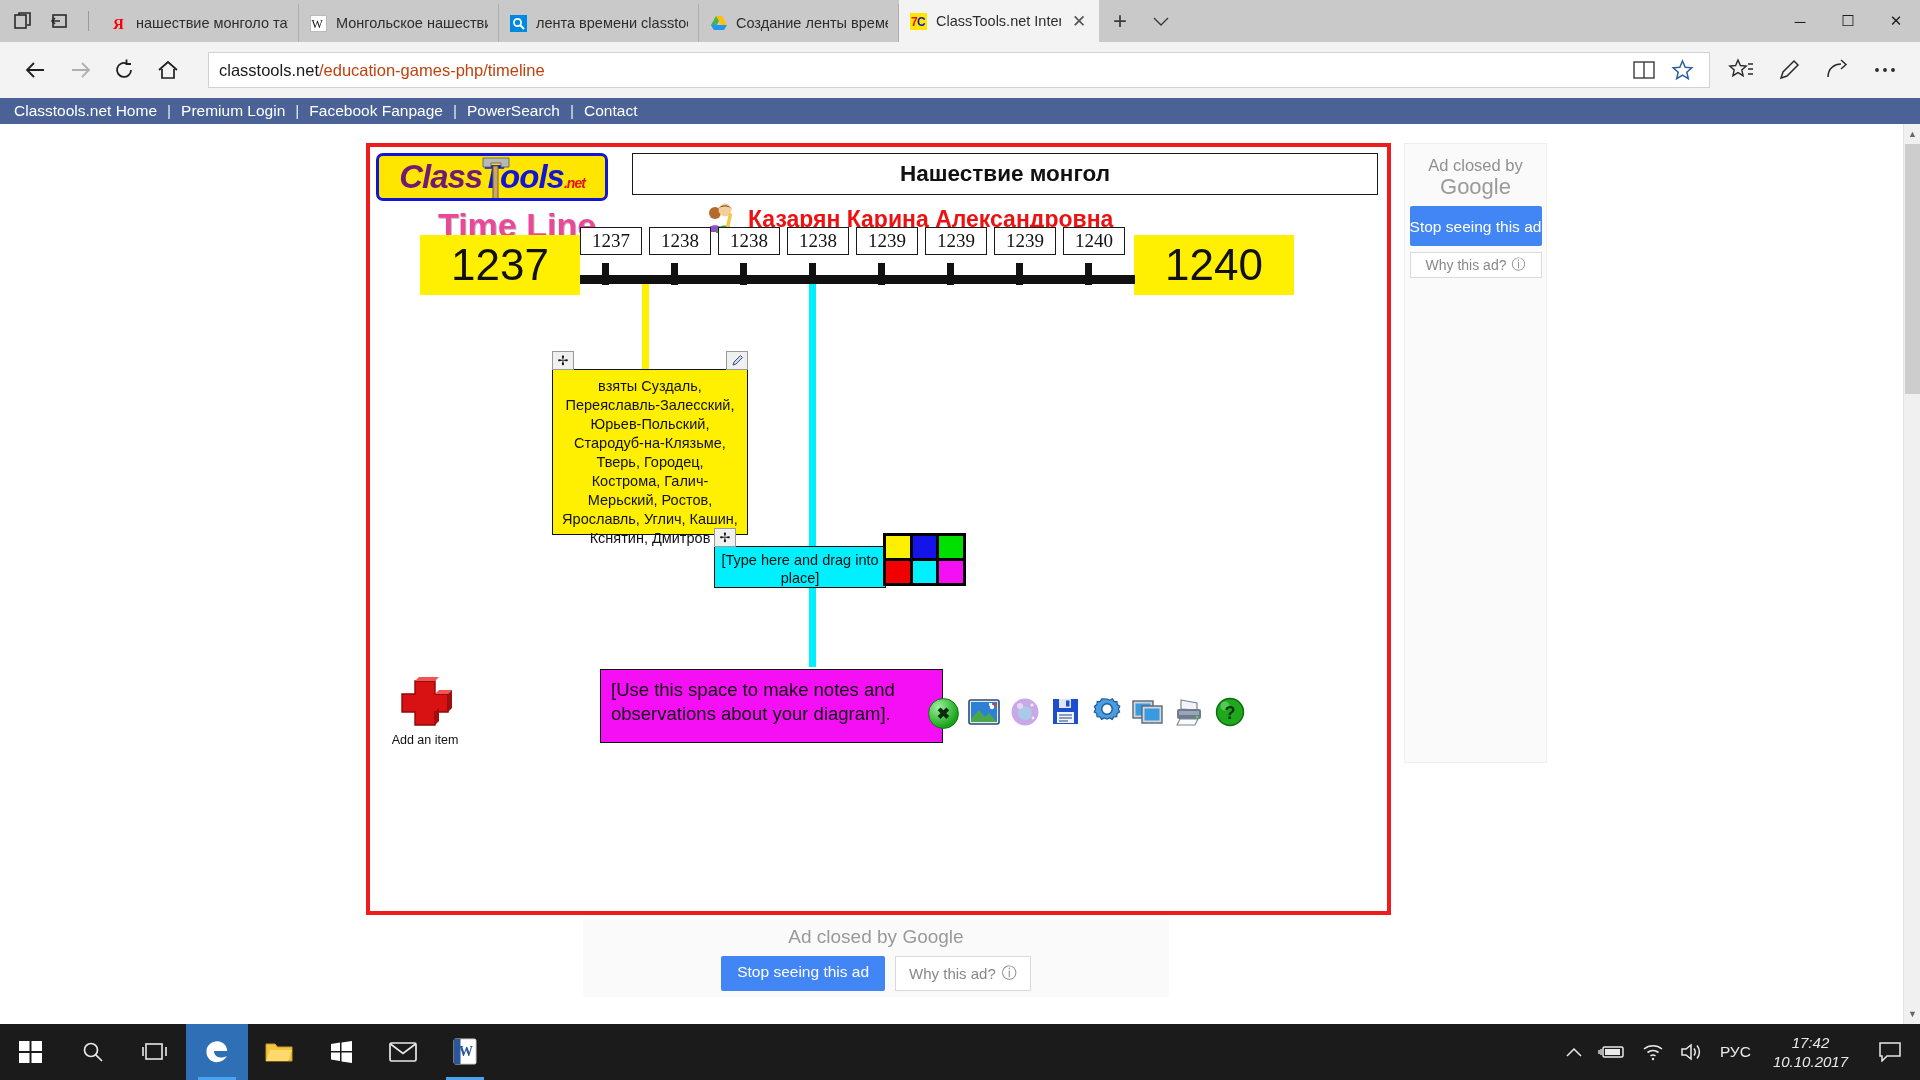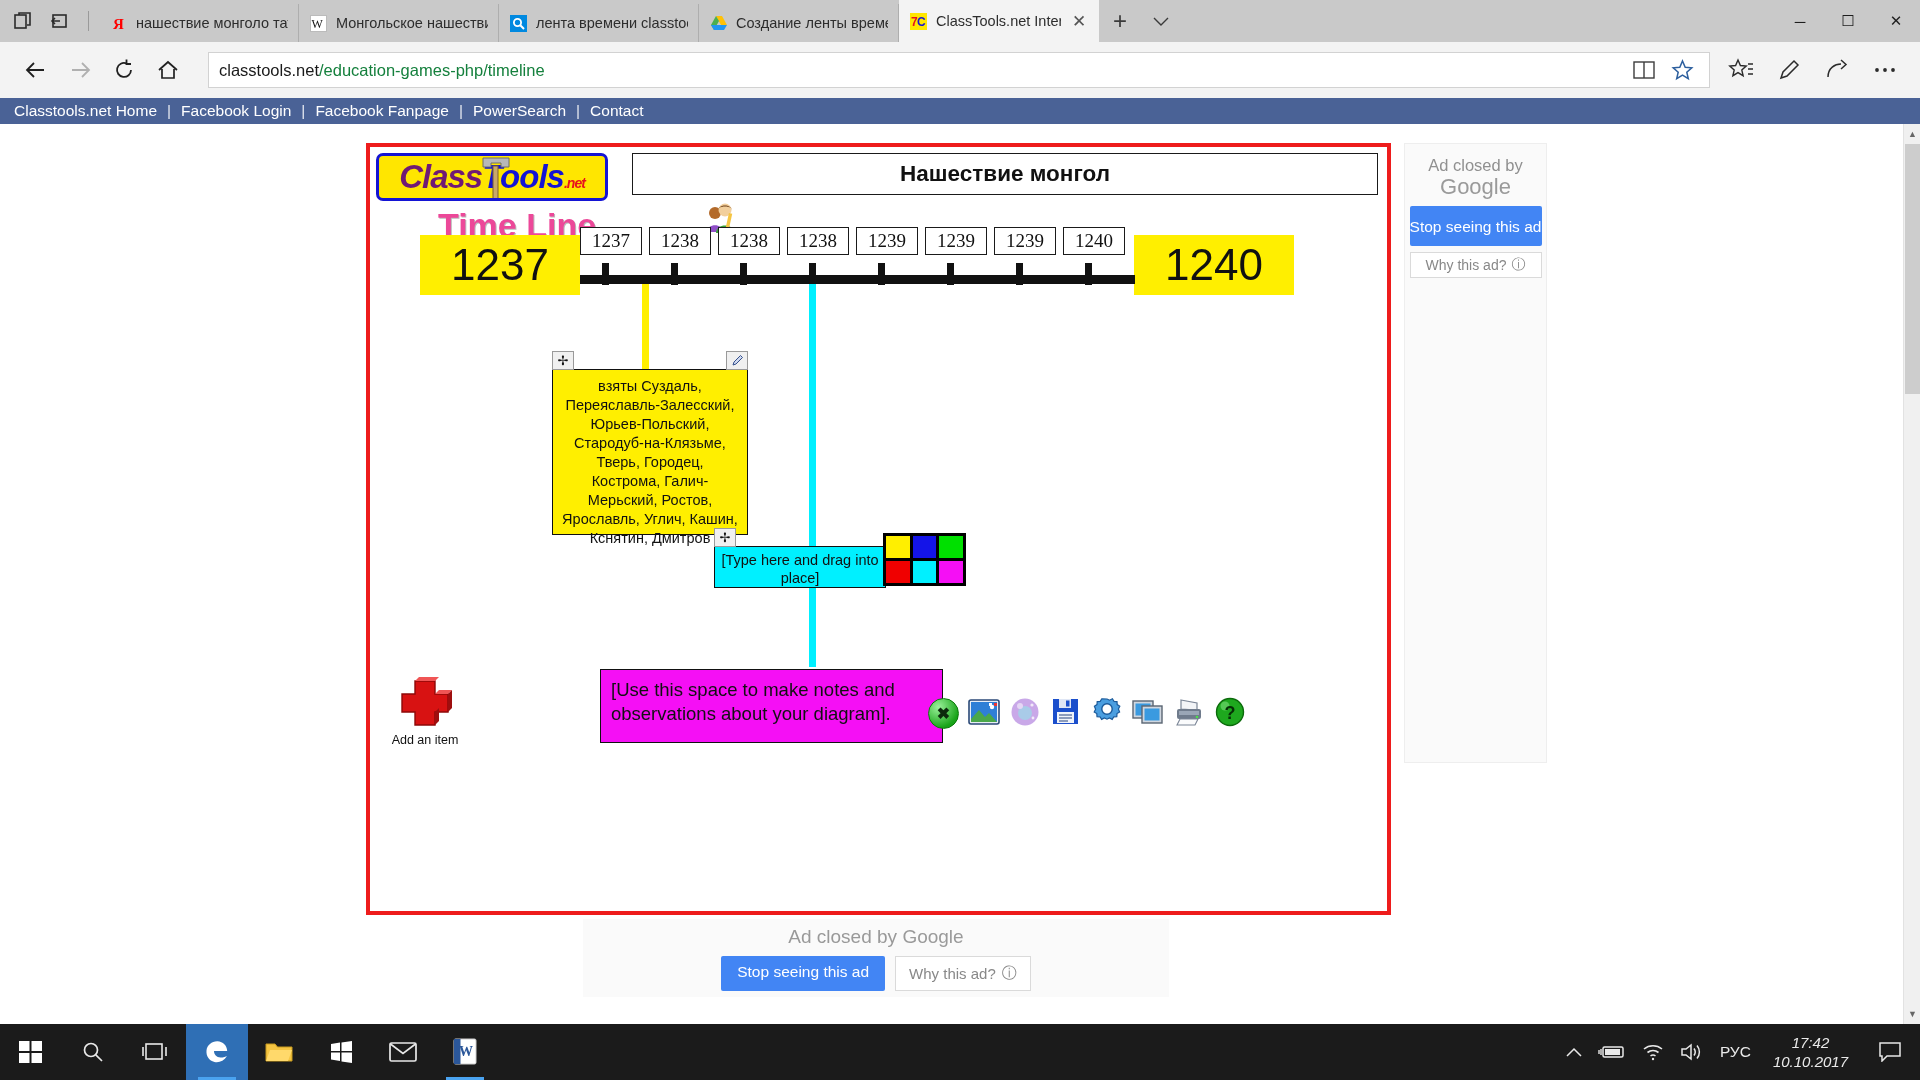--- a/index.html
+++ b/index.html
@@ -45,21 +45,21 @@
     background: #f3f3f3; display: flex; align-items: center; padding: 0 14px;
   }
   .navbtn { width: 44px; height: 44px; display:flex; align-items:center; justify-content:center; color:#202020; }
   .navbtn.dim { color: #b0b0b0; }
   .urlbox {
     flex: 1; height: 36px; margin-left: 18px; background: #fff;
     border: 1px solid #d2d2d2; display: flex; align-items: center;
     padding: 0 10px; font-size: 16.5px;
   }
   .url-host { color: #1a1a1a; }
-  .url-path { color: #15803d; }
+  .url-path { color: #c2410c; }
   .url-icons { margin-left: auto; display: flex; gap: 12px; align-items: center; padding-right: 4px; }
   .url-ic { width: 26px; height: 26px; display:flex; align-items:center; justify-content:center; color:#3c3c3c; }
   .addr-right { display: flex; align-items: center; gap: 6px; margin-left: 10px; }
   .addr-ic { width: 42px; height: 42px; display:flex; align-items:center; justify-content:center; color:#2b2b2b; }
 
   
   .sitenav {
     position: absolute; top: 98px; left: 0; width: 1920px; height: 26px;
     background: #4a6296; color: #fff; display: flex; align-items: center;
     font-size: 15.5px; padding-left: 4px;
@@ -382,21 +382,21 @@
             <circle cx="12" cy="4" r="1.9" fill="#2b2b2b"></circle>
             <circle cx="20" cy="4" r="1.9" fill="#2b2b2b"></circle>
           </svg>
       </div>
     </div>
   </div>
 
   <div class="sitenav">
     <a>Classtools.net Home</a>
     <span class="navsep">|</span>
-    <a>Facebook Login</a>
+    <a>Premium Login</a>
     <span class="navsep">|</span>
     <a>Facebook Fanpage</a>
     <span class="navsep">|</span>
     <a>PowerSearch</a>
     <span class="navsep">|</span>
     <a>Contact</a>
   </div>
 
   <div class="pagebody">
 
@@ -417,20 +417,21 @@
       <div class="authorrow">
         <svg class="author-icon" viewBox="0 0 38 34">
           <circle cx="13" cy="11" r="6" fill="#b36a2a"></circle>
           <path d="M5 30 C5 21 21 21 21 30 Z" fill="#8e4ec6"></path>
           <circle cx="23" cy="8" r="6.5" fill="#f2cf9c"></circle>
           <path d="M16 8 C17 2 29 2 30 8 L29 6 C26 4 20 4 17 6 Z" fill="#6b3f18"></path>
           <path d="M14 31 C14 21 32 21 32 31 Z" fill="#3aa33a"></path>
           <rect x="25" y="11" width="3.4" height="18" fill="#f5c542" transform="rotate(12 26 20)"></rect>
           <path d="M29 28 L31.5 33 L26.5 31 Z" fill="#d96b2a"></path>
         </svg>
+        <span class="author-name">Казарян Карина Александровна</span>
       </div>
 
       <div class="yearblock" id="year-start">1237</div>
       <div class="yearblock" id="year-end">1240</div>
 
       <div class="axis"></div>
 
       <div class="datebox" style="left:210px">1237</div>
       <div class="tick" style="left:232px"></div>
       <div class="datebox" style="left:279px">1238</div>

